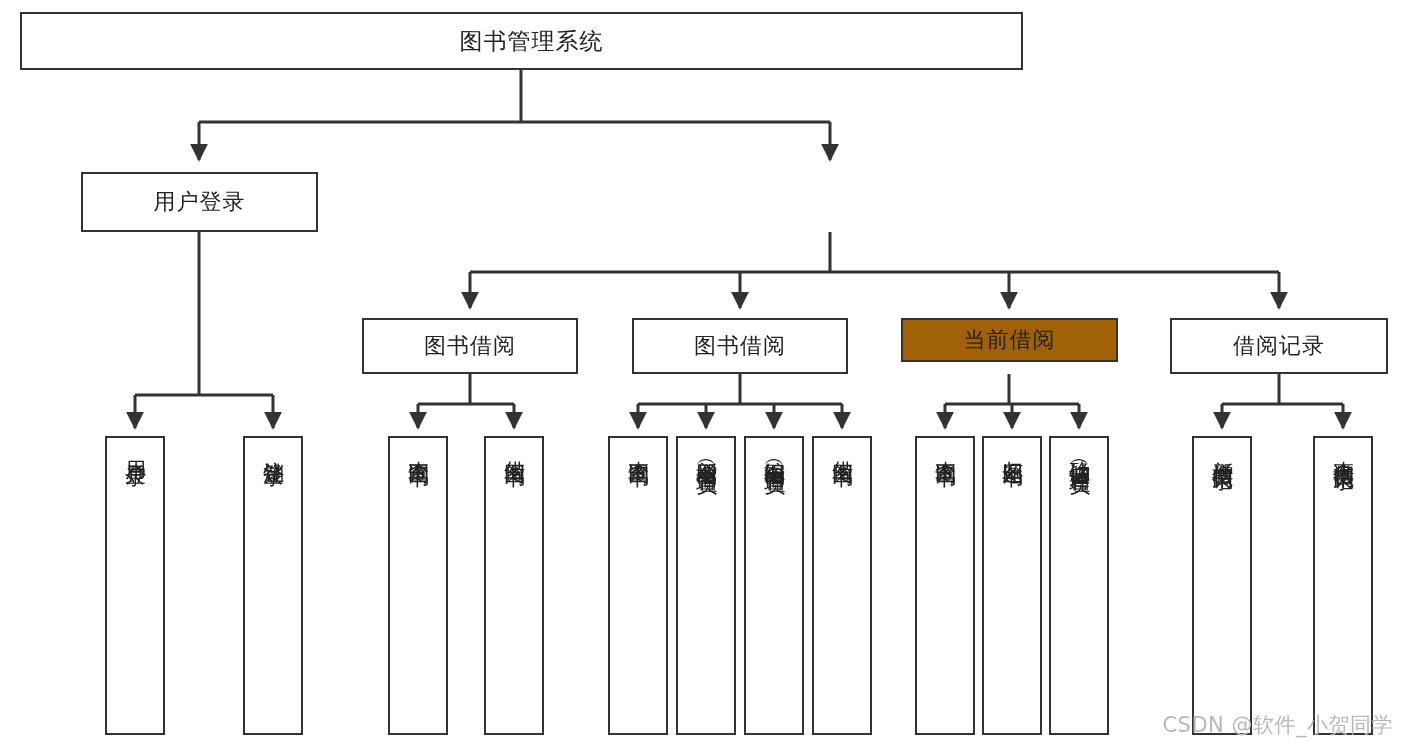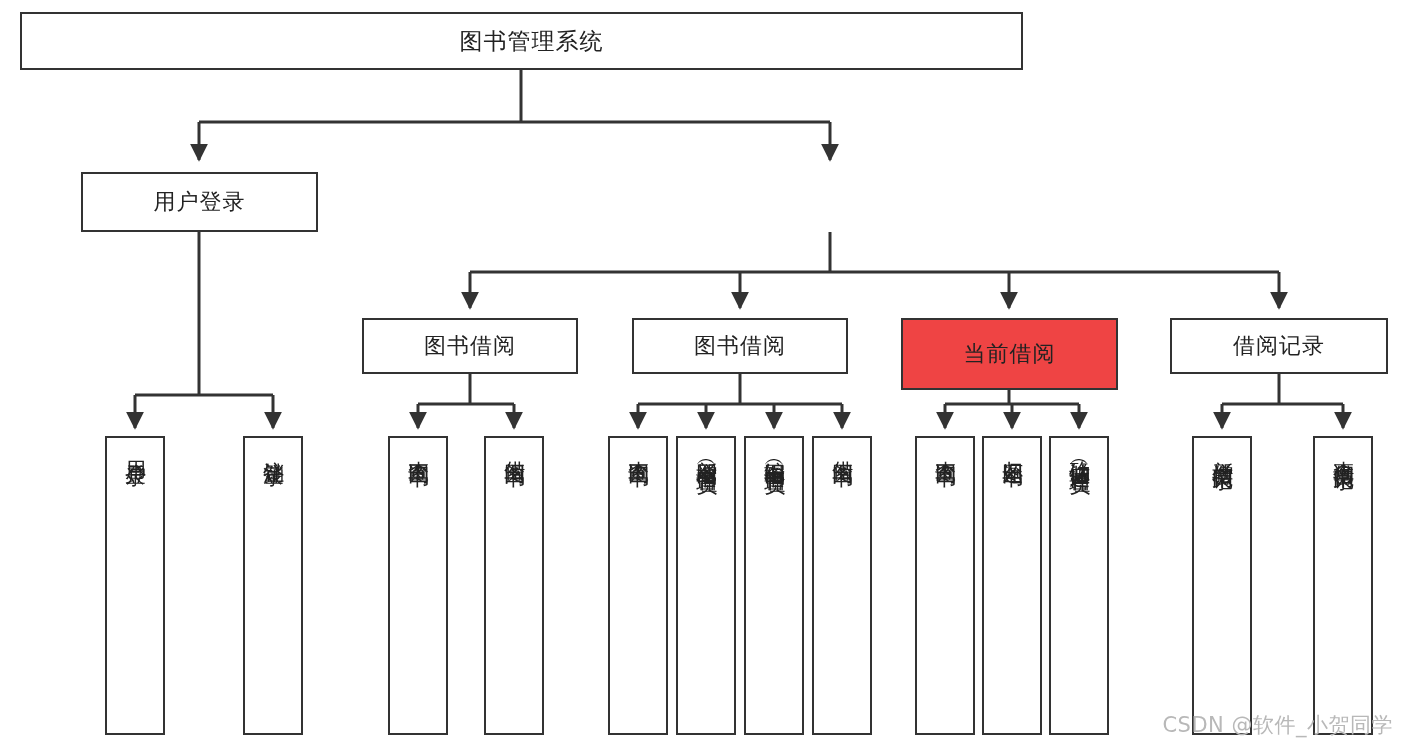--- a/index.html
+++ b/index.html
@@ -120,21 +120,21 @@
       <path d="M 1343 404 L 1343 428" marker-end="url(#arrow)"></path>
     </g>
   </svg>
 
   <div class="node horizontal root" style="left: 20px; top: 12px; width: 1003px; height: 58px; border-color: rgb(51, 51, 51); color: rgb(34, 34, 34); background: rgb(255, 255, 255); padding-left: 20px;">图书管理系统</div>
 
   <div class="node horizontal" style="left: 81px; top: 172px; width: 237px; height: 60px; border-color: rgb(51, 51, 51); color: rgb(34, 34, 34); background: rgb(255, 255, 255);">用户登录</div>
 
   <div class="node horizontal" style="left: 362px; top: 318px; width: 216px; height: 56px; border-color: rgb(51, 51, 51); color: rgb(34, 34, 34); background: rgb(255, 255, 255);">图书借阅</div>
   <div class="node horizontal" style="left: 632px; top: 318px; width: 216px; height: 56px; border-color: rgb(51, 51, 51); color: rgb(34, 34, 34); background: rgb(255, 255, 255);">图书借阅</div>
-  <div class="node horizontal" style="left: 901px; top: 318px; width: 217px; height: 72px; border-color: rgb(51, 51, 51); color: rgb(34, 34, 34); background: #ef4444;">当前借阅</div>
+  <div class="node horizontal" style="left: 901px; top: 318px; width: 217px; height: 44px; border-color: rgb(51, 51, 51); color: rgb(34, 34, 34); background: #a16207;">当前借阅</div>
   <div class="node horizontal" style="left: 1170px; top: 318px; width: 218px; height: 56px; border-color: rgb(51, 51, 51); color: rgb(34, 34, 34); background: rgb(255, 255, 255);">借阅记录</div>
 
   <div class="node leaf" style="left: 105px; top: 436px; width: 60px; height: 299px; border-color: rgb(51, 51, 51); color: rgb(34, 34, 34); background: rgb(255, 255, 255);">
     <span class="leaf-text">用户登录</span>
   </div>
   <div class="node leaf" style="left: 243px; top: 436px; width: 60px; height: 299px; border-color: rgb(51, 51, 51); color: rgb(34, 34, 34); background: rgb(255, 255, 255);">
     <span class="leaf-text">注销登录</span>
   </div>
   <div class="node leaf" style="left: 388px; top: 436px; width: 60px; height: 299px; border-color: rgb(51, 51, 51); color: rgb(34, 34, 34); background: rgb(255, 255, 255);">
     <span class="leaf-text">查询图书</span>

